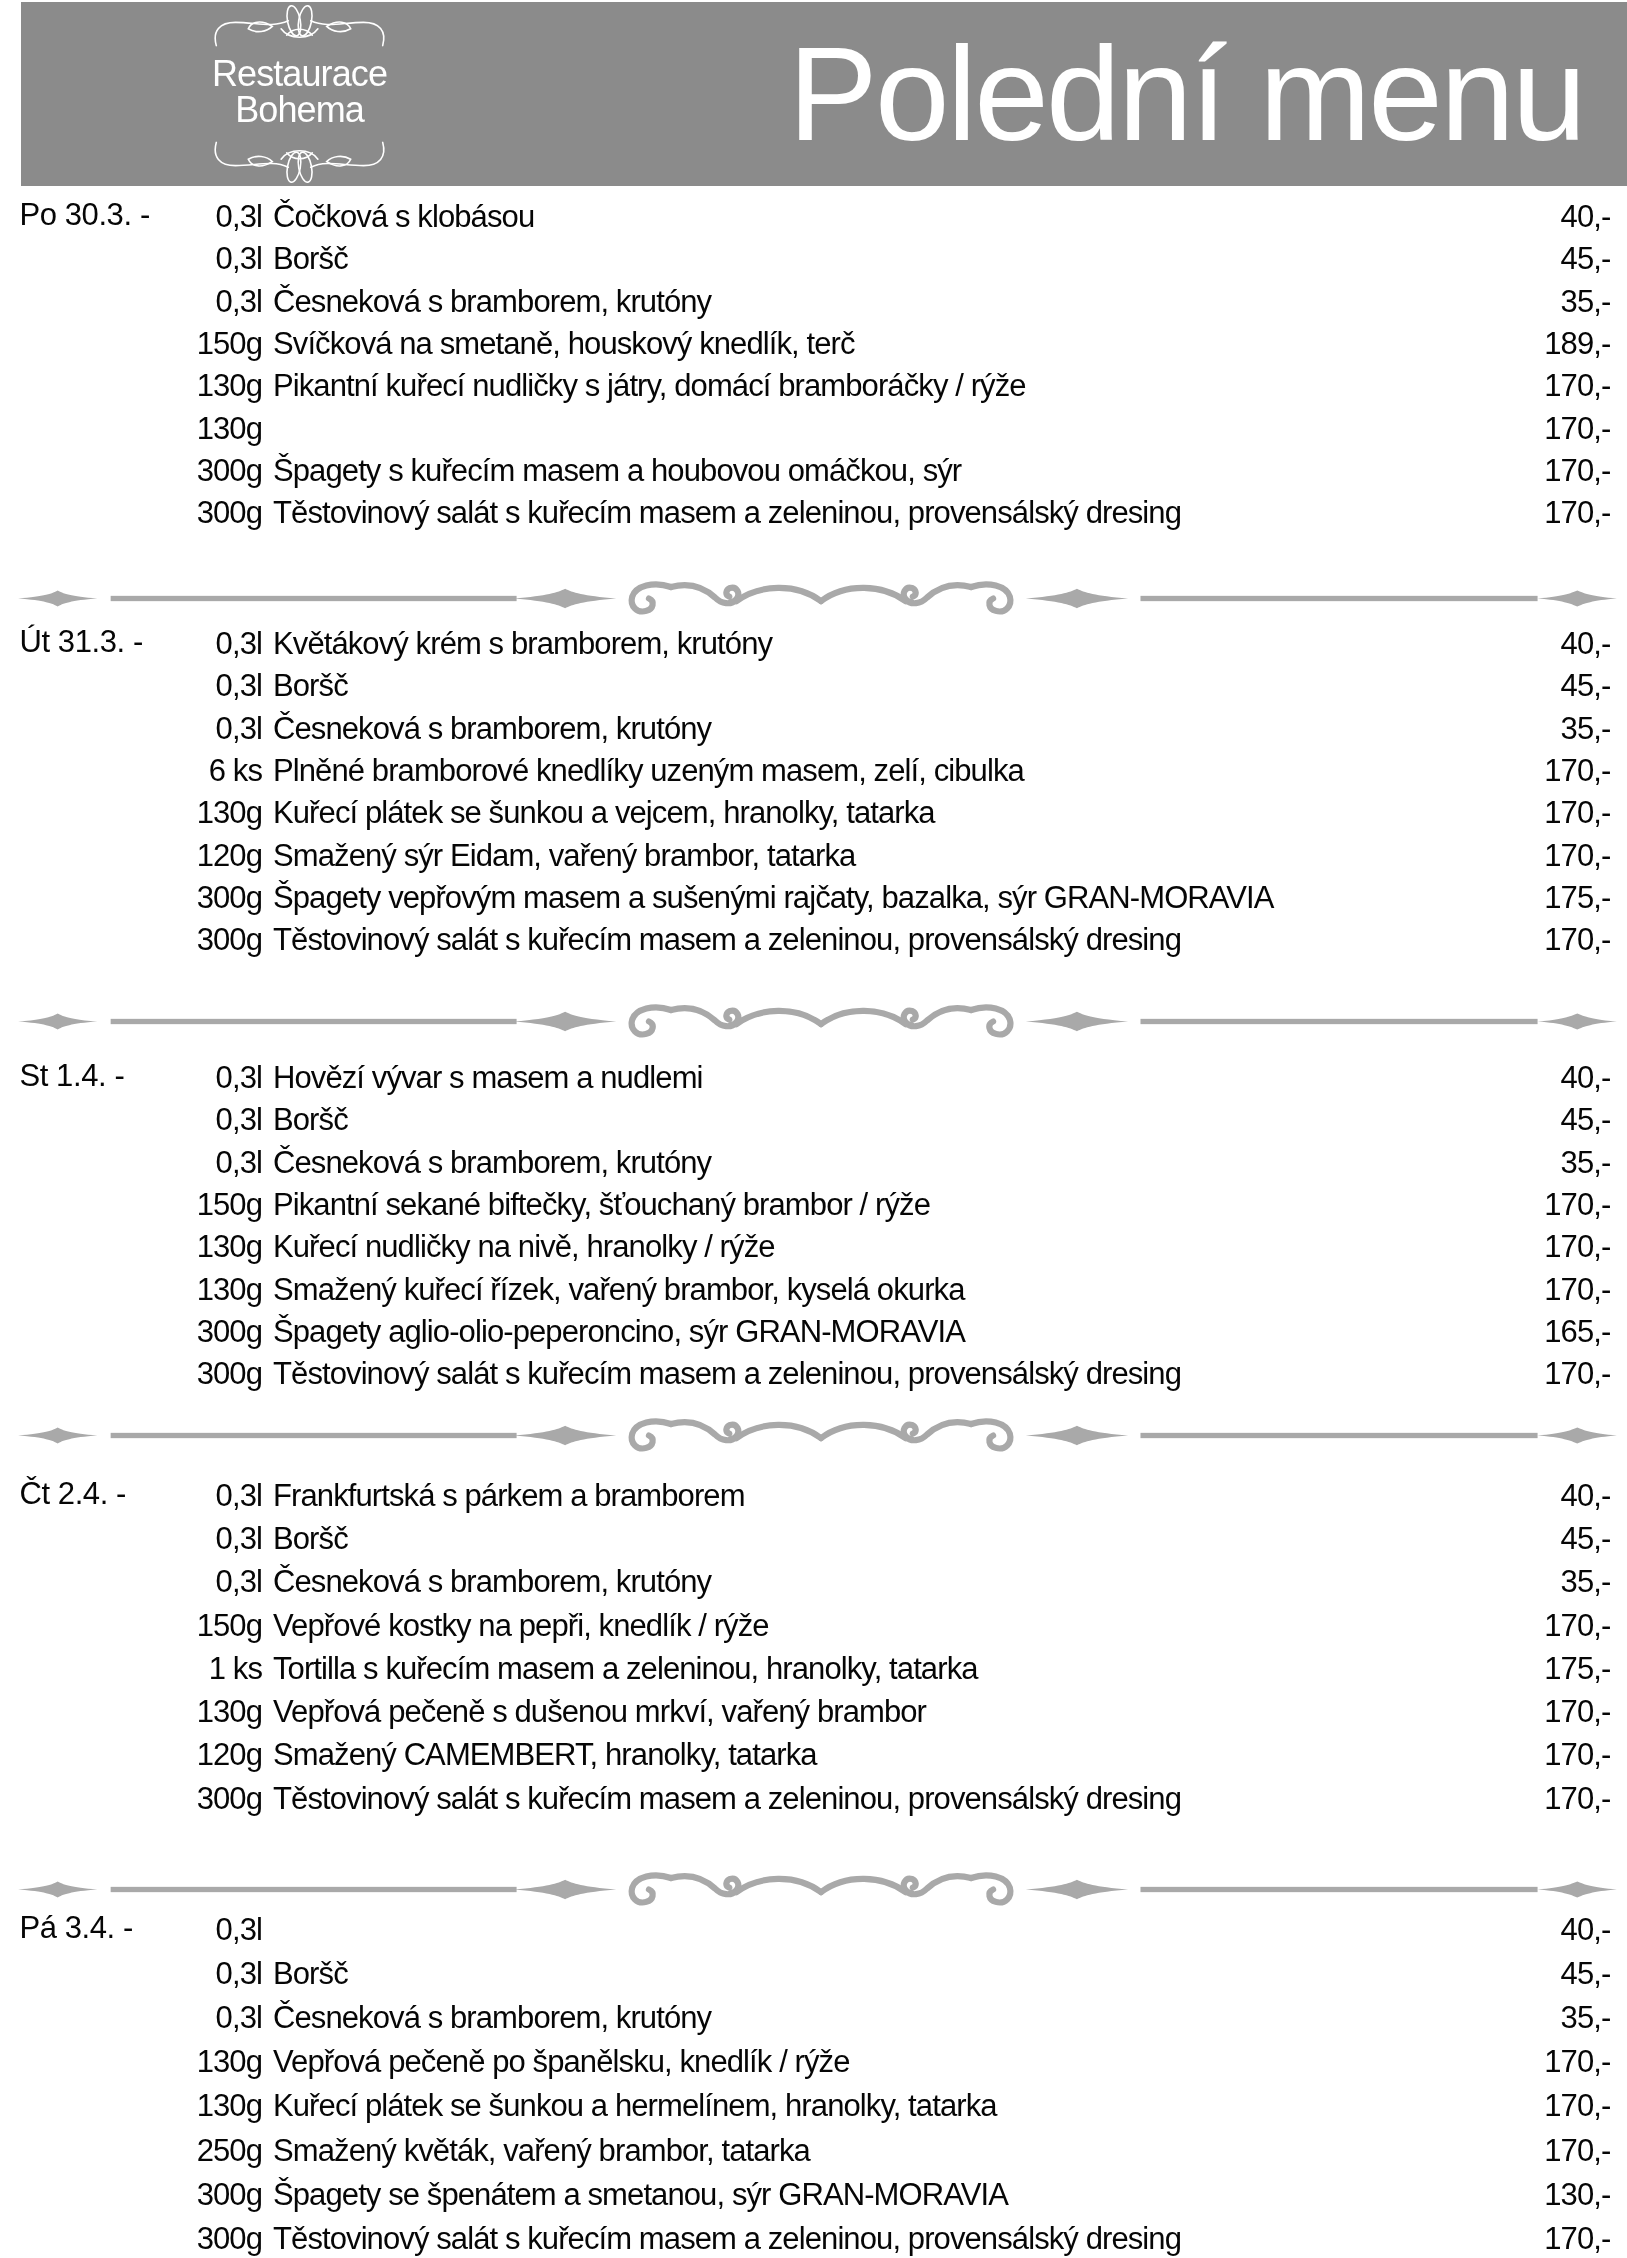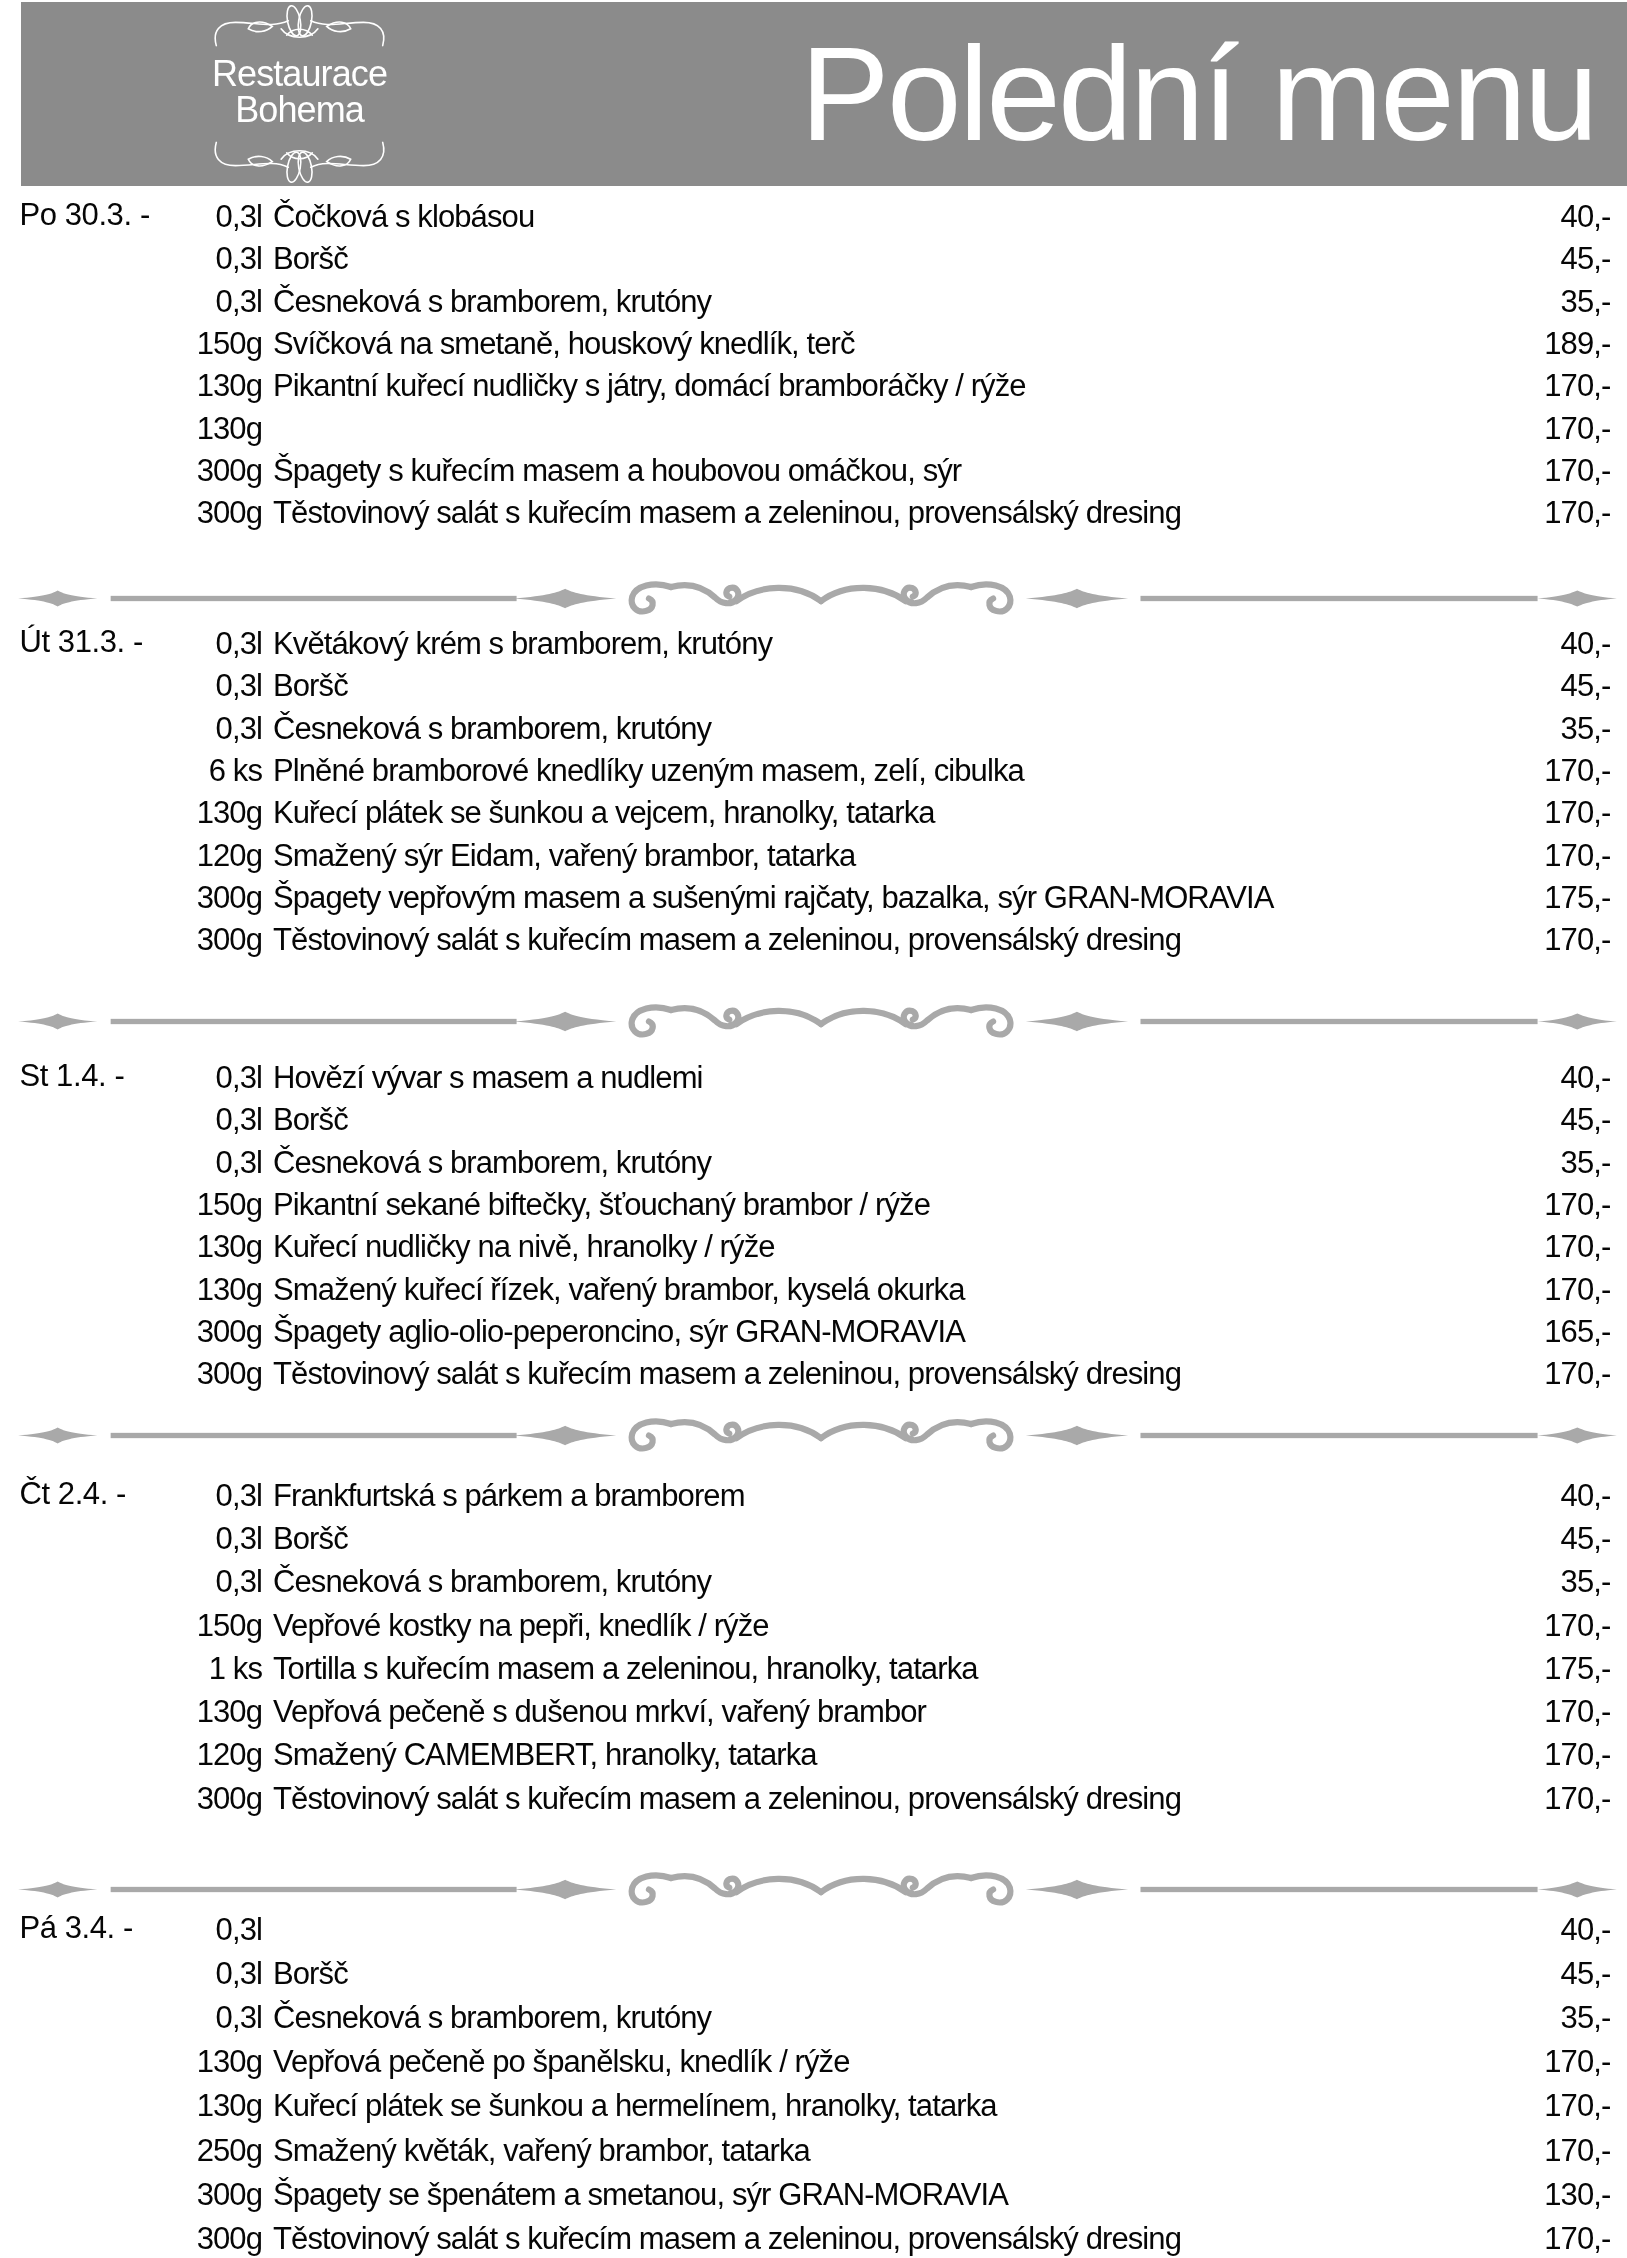--- a/index.html
+++ b/index.html
@@ -23,21 +23,21 @@
     position:absolute;left:146px;top:0;width:265px;height:184px;
     text-align:center;color:var(--header-text);
   }
   .flourish{position:absolute;left:37px;width:191px;height:48px;color:var(--header-text);}
   .flourish.top{top:1.8px;}
   .flourish.bottom{bottom:1.8px;transform:scaleY(-1);}
   .logo-line{position:absolute;width:100%;font-size:36px;line-height:46px;letter-spacing:-0.9px;}
   .logo-line.l1{top:49px;}
   .logo-line.l2{top:85px;}
   .menu-title{
-    position:absolute;right:32px;top:0;height:184px;line-height:184px;
+    position:absolute;right:44px;top:0;height:184px;line-height:184px;
     font-size:134px;letter-spacing:-2.6px;color:var(--header-text);white-space:nowrap;
   }
   
   #menu-body{position:absolute;inset:0;}
   .day-section{position:absolute;left:0;width:100%;}
   .day-label{
     position:absolute;left:19.4px;top:-1.8px;font-size:31px;line-height:42px;
     letter-spacing:-0.4px;white-space:nowrap;
   }
   .menu-row{

